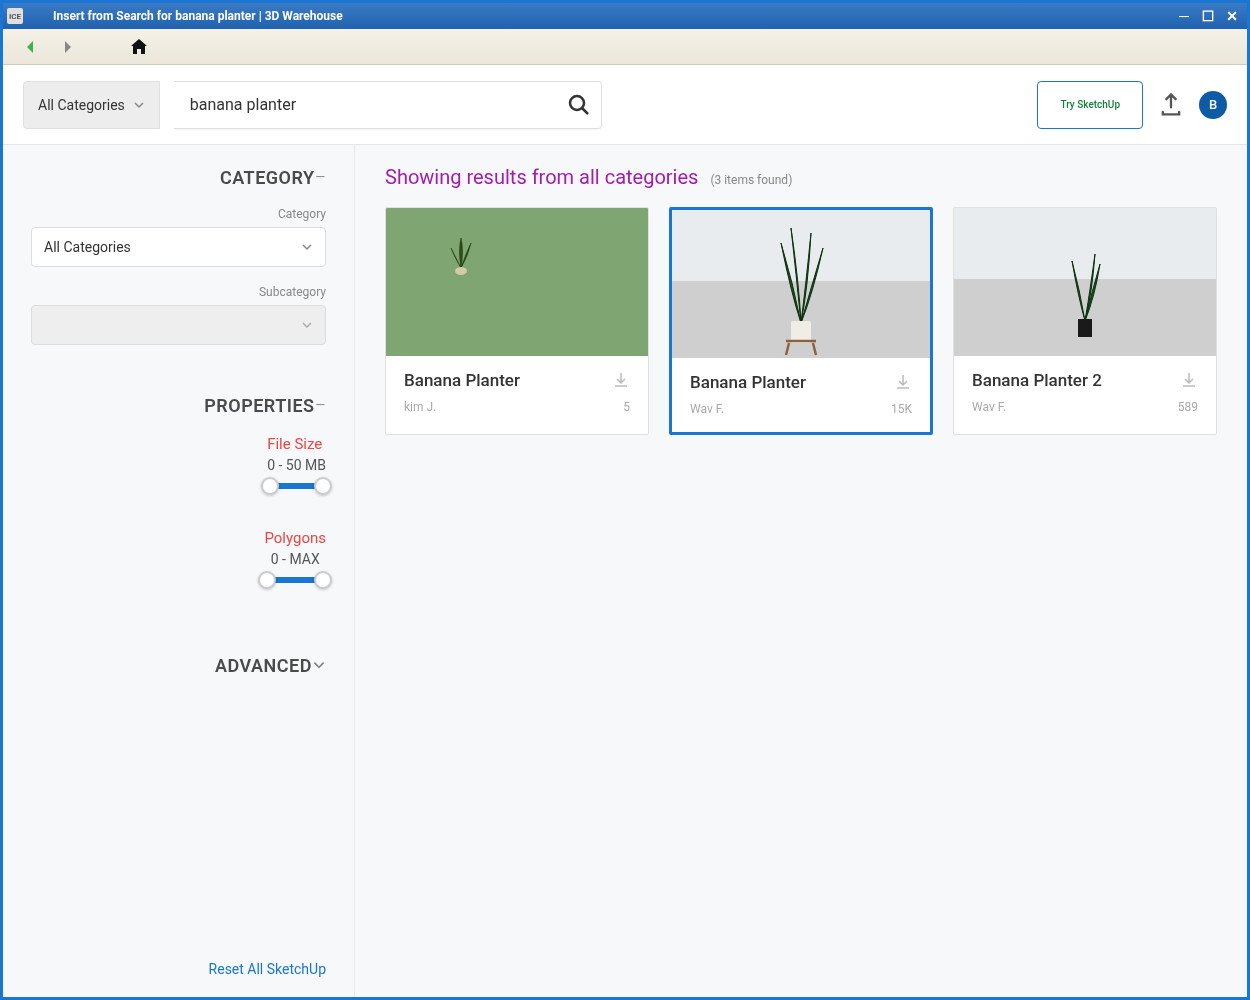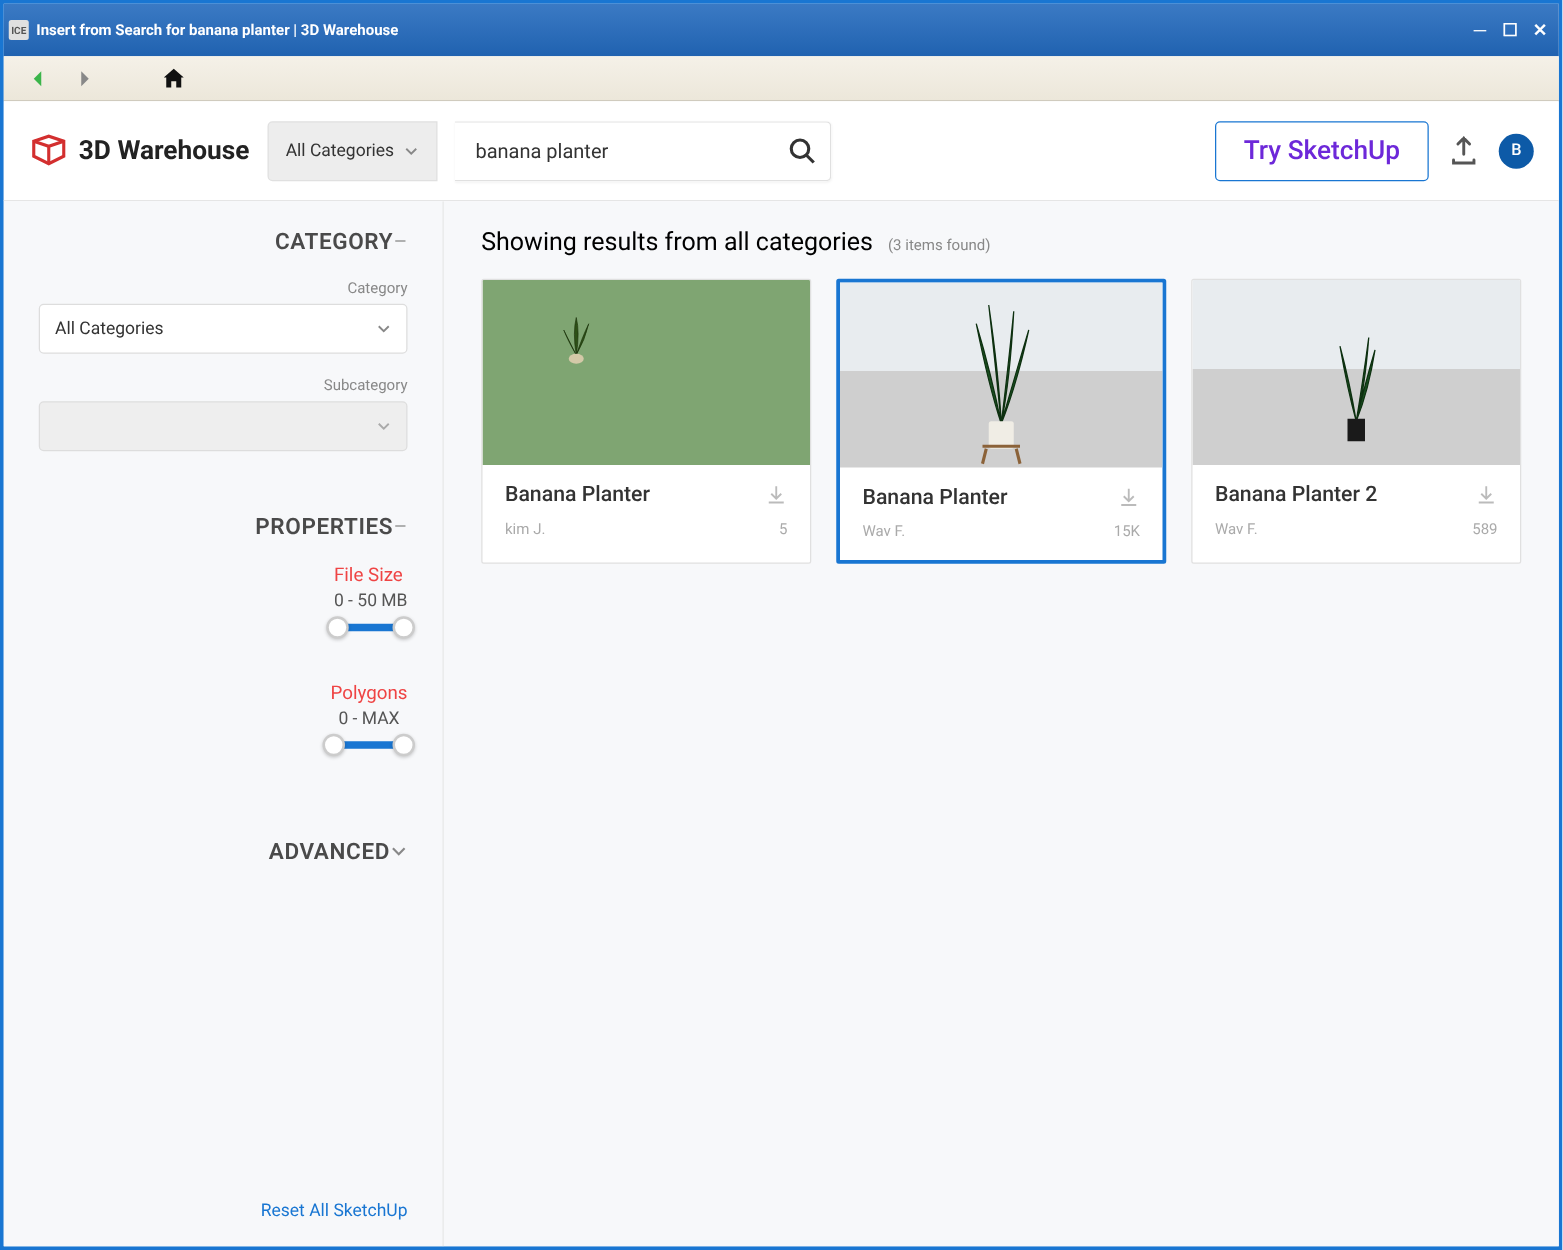--- a/index.html
+++ b/index.html
@@ -1,40 +1,40 @@
 <!DOCTYPE html>
 <html><head>
   <meta charset="utf-8">
   <style>
     * { margin: 0; padding: 0; box-sizing: border-box; font-family: -apple-system, BlinkMacSystemFont, "Segoe UI", Roboto, Helvetica, Arial, sans-serif; }
     body { width: 1250px; height: 1000px; background: #fff; overflow: hidden; }
     
     .window { width: 100%; height: 100%; border: 3px solid #1976d2; display: flex; flex-direction: column; }
     
-    .titlebar { height: 42px; background: linear-gradient(to bottom, #3b7ac4, #2062b0); display: flex; align-items: center; padding: 12px 4px; color: #fff; font-size: 12px; font-weight: bold; }
+    .titlebar { height: 26px; background: linear-gradient(to bottom, #3b7ac4, #2062b0); display: flex; align-items: center; padding: 12px 4px; color: #fff; font-size: 12px; font-weight: bold; gap: 24px; }
     .titlebar-icon { width: 16px; height: 16px; background: #e0e0e0; margin-right: 6px; border-radius: 2px; display: flex; align-items: center; justify-content: center; font-size: 8px; color: #555; }
     .titlebar-controls { margin-left: auto; display: flex; gap: 2px; }
     .titlebar-btn { width: 22px; height: 18px; display: flex; align-items: center; justify-content: center; color: #fff; cursor: pointer; font-size: 14px; }
     
     .nav-toolbar { height: 36px; background: linear-gradient(to bottom, #f5f1e8, #ece7da); border-bottom: 1px solid #d0cbbe; display: flex; align-items: center; padding: 0 18px; gap: 16px; }
     .nav-arrow { width: 20px; height: 20px; display: flex; align-items: center; justify-content: center; cursor: pointer; }
     .nav-home { width: 20px; height: 20px; display: flex; align-items: center; justify-content: center; cursor: pointer; margin-left: 36px; }
     
     .header-bar { height: 80px; background: #fff; border-bottom: 1px solid #e5e5e5; display: flex; align-items: center; padding: 0 20px; gap: 14px; }
     .logo { display: flex; align-items: center; gap: 8px; }
     .logo-icon { width: 32px; height: 32px; }
     .logo-text { font-size: 21px; font-weight: 700; color: #222; }
     
     .category-dropdown { background: #ededed; border: 1px solid #e0e0e0; height: 48px; padding: 0 14px; display: flex; align-items: center; gap: 8px; font-size: 14px; color: #333; cursor: pointer; border-radius: 4px 0 0 4px; }
     .search-wrap { flex: 1; display: flex; align-items: center; height: 48px; border: 1px solid #e0e0e0; border-left: none; border-radius: 0 4px 4px 0; padding: 0 10px; max-width: 500px; box-shadow: 0 1px 2px rgba(0,0,0,0.05); }
     .search-input { flex: 1; border: none; outline: none; font-size: 16px; color: #333; padding: 0 6px; }
     .search-icon { width: 24px; height: 24px; cursor: pointer; }
     
     .header-spacer { flex: 1; }
-    .try-btn { height: 48px; padding: 0 22px; border: 1.5px solid #1976d2; background: #fff; color: #6d28d9; font-size: 21px; border-radius: 4px; cursor: pointer; font-weight: 500; }
+    .try-btn { height: 48px; padding: 0 22px; border: 1.5px solid #1976d2; background: #fff; color: #15803d; font-size: 10px; border-radius: 4px; cursor: pointer; font-weight: 500; }
     .upload-btn { width: 28px; height: 28px; cursor: pointer; color: #555; }
     .avatar { width: 28px; height: 28px; border-radius: 50%; background: #0d5aa7; color: #fff; display: flex; align-items: center; justify-content: center; font-size: 13px; font-weight: 500; cursor: pointer; }
     
     .main-area { flex: 1; display: flex; background: #f7f8fa; overflow: hidden; }
     
     .sidebar { width: 370px; background: #f7f8fa; padding: 20px 28px; border-right: 1px solid #e8e8e8; display: flex; flex-direction: column; align-items: flex-end; }
     .section-header { display: flex; justify-content: space-between; align-items: center; margin-bottom: 18px; }
     .section-title { font-size: 18px; font-weight: 600; color: #4a4a4a; letter-spacing: 0.5px; }
     .collapse-btn { color: #888; font-size: 20px; cursor: pointer; font-weight: 300; }
     .field-label { font-size: 12px; color: #888; margin-bottom: 6px; display: block; }
@@ -51,21 +51,21 @@
     .slider-value { font-size: 14px; color: #555; text-align: center; margin-bottom: 10px; }
     .slider-track { position: relative; height: 6px; background: #1976d2; border-radius: 3px; margin: 10px 0; }
     .slider-handle { position: absolute; width: 18px; height: 18px; background: #fff; border: 2px solid #ccc; border-radius: 50%; top: -6px; box-shadow: 0 1px 3px rgba(0,0,0,0.2); }
     .slider-handle.left { left: -6px; }
     .slider-handle.right { right: -6px; }
     
     .reset-link { color: #1976d2; font-size: 14px; cursor: pointer; margin-top: auto; padding-top: 40px; }
     
     .content { flex: 1; padding: 20px 30px; display: flex; flex-direction: column; }
     .results-header { display: flex; align-items: baseline; gap: 12px; margin-bottom: 18px; }
-    .results-title { font-size: 20px; color: #000000; }
+    .results-title { font-size: 20px; color: #a21caf; }
     .results-count { font-size: 12px; color: #888; }
     
     .tabs-row { display: flex; justify-content: space-between; align-items: center; margin-bottom: 24px; }
     .tabs { display: flex; gap: 40px; }
     .tab { font-size: 17px; color: #888; letter-spacing: 1.5px; font-weight: 500; padding-bottom: 10px; cursor: pointer; }
     .tab.active { color: #333; border-bottom: 3px solid #1976d2; }
     .sort-btn { color: #aaa; cursor: pointer; }
     
     .cards { display: flex; gap: 20px; }
     .card { width: 264px; background: #fff; border: 1px solid #e0e0e0; border-radius: 2px; overflow: hidden; cursor: pointer; }
@@ -108,27 +108,20 @@
         </svg>
     </div>
     <div class="nav-home">
       <svg width="20" height="20" viewBox="0 0 20 20">
           <path d="M10 2 L2 9 L4 9 L4 17 L8 17 L8 12 L12 12 L12 17 L16 17 L16 9 L18 9 Z" fill="#111"></path>
         </svg>
     </div>
   </div>
 
   <div class="header-bar">
-    <div class="logo">
-      <svg class="logo-icon" viewBox="0 0 32 32">
-        <path d="M4 8 L16 4 L28 8 L28 20 L16 26 L4 20 Z" fill="none" stroke="#d32f2f" stroke-width="2.5"></path>
-        <path d="M4 8 L16 12 L28 8 M16 12 L16 26" fill="none" stroke="#d32f2f" stroke-width="2.5"></path>
-      </svg>
-      <span class="logo-text">3D Warehouse</span>
-    </div>
 
     <div class="category-dropdown">
       <span>All Categories</span>
       <svg width="12" height="12" viewBox="0 0 12 12">
           <path d="M2 4 L6 8 L10 4" fill="none" stroke="#888" stroke-width="1.5"></path>
         </svg>
     </div>
     <div class="search-wrap">
       <input class="search-input" type="text" value="banana planter" style="">
       <svg class="search-icon" viewBox="0 0 24 24">

